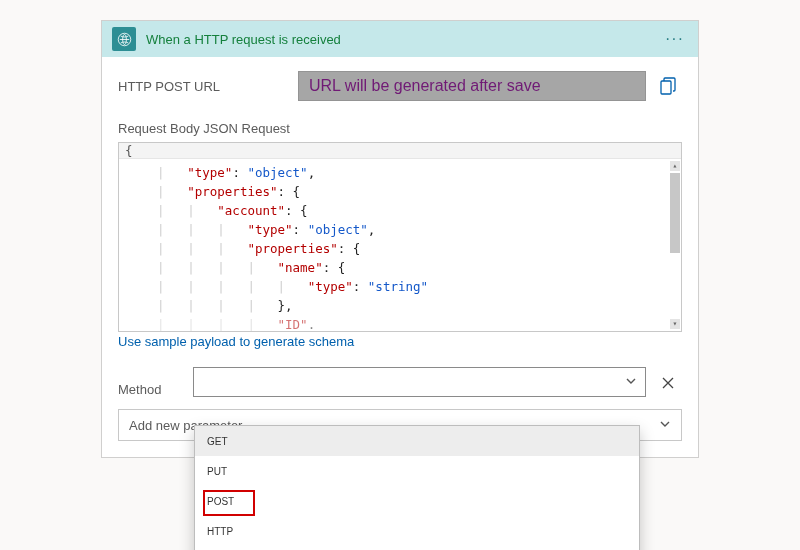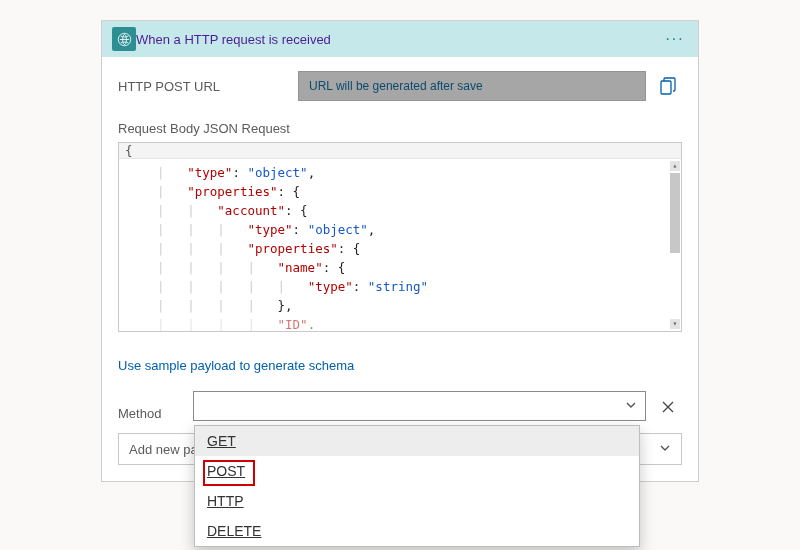--- a/index.html
+++ b/index.html
@@ -30,23 +30,23 @@
     height: 24px;
     background: #2d8e94;
     border-radius: 2px;
     display: flex;
     align-items: center;
     justify-content: center;
     flex-shrink: 0;
   }
   .title-icon svg { fill: #fff; }
   .title-text {
-    margin-left: 0;
+    margin-left: 10px;
     flex: 1;
-    color: #4c1d95;
+    color: #15803d;
   }
   .title-menu {
     color: #2a7e84;
     font-size: 16px;
     letter-spacing: 1px;
     padding: 0 4px;
     cursor: pointer;
   }
   .body {
     padding: 14px 16px 16px 16px;
@@ -58,22 +58,22 @@
     font-size: 13px;
   }
   .url-box {
     flex: 1;
     background: #a6a6a6;
     border: 1px solid #949494;
     height: 30px;
     display: flex;
     align-items: center;
     padding: 0 10px;
-    color: #0c4a6e;
-    font-size: 12px;
+    color: #701a75;
+    font-size: 16px;
   }
   .copy-btn {
     width: 28px;
     height: 28px;
     margin-left: 8px;
     display: flex;
     align-items: center;
     justify-content: center;
     cursor: pointer;
   }
@@ -129,21 +129,21 @@
     position: absolute;
     top: 12px;
     left: 0;
     width: 10px;
     height: 80px;
     background: #c7c7c7;
   }
   .link {
     color: #0060ad;
     font-size: 13px;
-    margin-top: 26px;
+    margin-top: 2px;
     display: inline-block;
     cursor: pointer;
   }
   .method-row {
     display: flex;
     align-items: flex-end;
     margin-top: 18px;
   }
   .select-box {
     flex: 1;
@@ -187,24 +187,23 @@
     background: #fff;
     border: 1px solid #bdbdbd;
     box-shadow: 0 6px 14px rgba(0,0,0,0.22);
     z-index: 10;
   }
   .dd-item {
     height: 30px;
     display: flex;
     align-items: center;
     padding: 0 12px;
-    font-size: 14px;
+    font-size: 10px;
     cursor: pointer;
     color: #333;
-    text-decoration: underline;
   }
   .dd-item.hover { background: #ededed; }
   .dd-item.highlight { position: relative; }
   .dd-item.highlight::after {
     content: "";
     position: absolute;
     left: 8px;
     top: 4px;
     width: 48px;
     height: 22px;
@@ -289,17 +288,18 @@
                 <path d="M2 4l4 4 4-4" stroke="#555" stroke-width="1.4" fill="none"></path>
               </svg>
           </span>
         </div>
       </div>
     </div>
   </div>
 
   <div class="dropdown" id="dropdown" style="left:194px; top:405px;">
       <div class="dd-item hover">GET</div>
+      <div class="dd-item">PUT</div>
       <div class="dd-item highlight">POST</div>
       <div class="dd-item">HTTP</div>
       <div class="dd-item">DELETE</div>
     </div>
 </div>
 
 </body></html>

